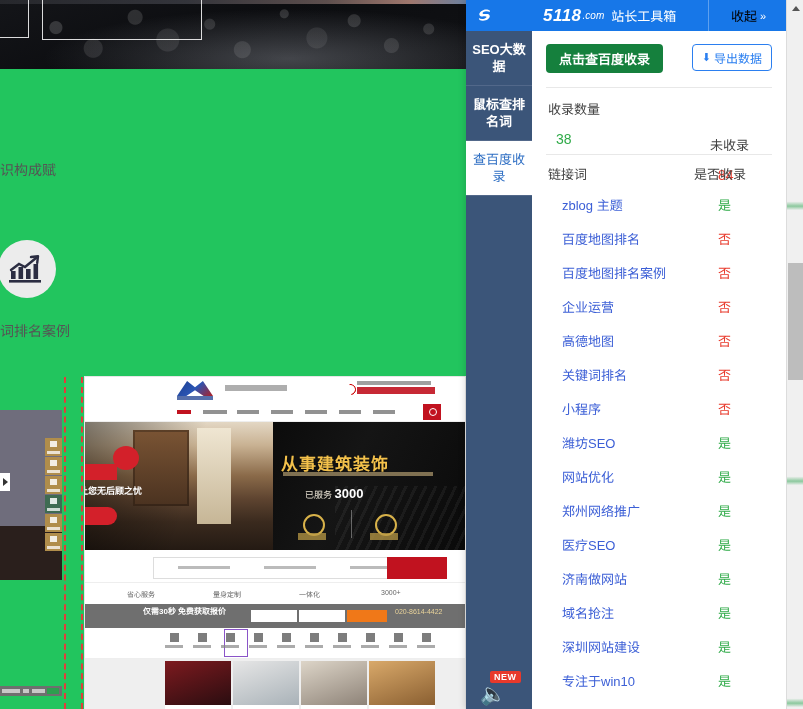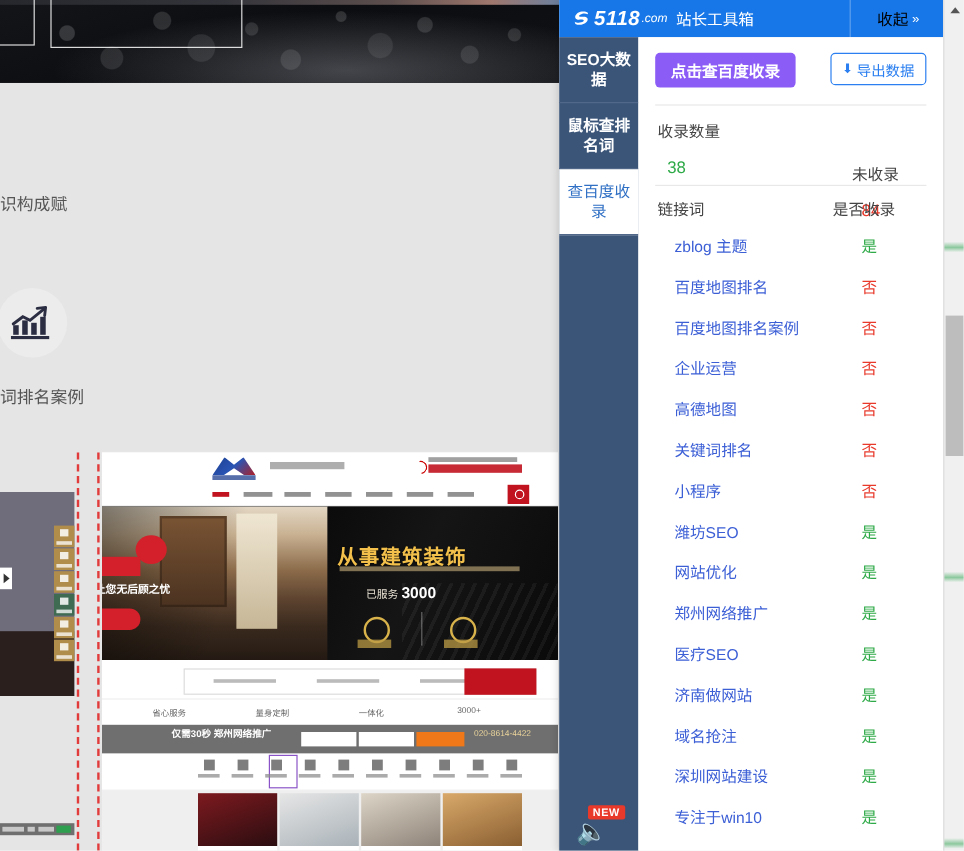--- a/index.html
+++ b/index.html
@@ -5,21 +5,21 @@
 <style>
   html,body{margin:0;padding:0;}
   body{
     width:803px;height:709px;overflow:hidden;position:relative;
     background:#ffffff;
     font-family:"Liberation Sans","DejaVu Sans",sans-serif;
     font-size:13px;color:#333;
   }
 
   
-  #page-behind{position:absolute;left:0;top:0;width:466px;height:709px;background:#e5e5e5;overflow:hidden;}
+  #page-behind{position:absolute;left:0;top:0;width:466px;height:709px;background:#22c55e;overflow:hidden;}
 
   .hero-banner{position:absolute;left:0;top:0;width:466px;height:69px;
     background:
       radial-gradient(circle at 12% 40%, rgba(255,255,255,.16) 0 6px, transparent 7px),
       radial-gradient(circle at 20% 70%, rgba(255,255,255,.10) 0 9px, transparent 10px),
       radial-gradient(circle at 29% 25%, rgba(255,255,255,.13) 0 7px, transparent 8px),
       radial-gradient(circle at 36% 58%, rgba(255,255,255,.09) 0 11px, transparent 12px),
       radial-gradient(circle at 45% 35%, rgba(255,255,255,.12) 0 5px, transparent 6px),
       radial-gradient(circle at 52% 72%, rgba(255,255,255,.10) 0 8px, transparent 9px),
       radial-gradient(circle at 61% 20%, rgba(255,255,255,.14) 0 4px, transparent 5px),
@@ -130,41 +130,41 @@
   .taskbar .seg{position:absolute;top:3px;height:4px;background:#d8d8d8;opacity:.85;}
   .taskbar .grn{position:absolute;right:3px;top:2px;width:12px;height:6px;background:#2e9e4f;}
 
   
   #tool-panel{position:absolute;left:466px;top:0;width:320px;height:709px;background:#f4f5f7;
     box-shadow:-2px 0 6px rgba(0,0,0,.12);}
 
   .tp-header{position:absolute;left:0;top:0;width:320px;height:31px;background:#1777e8;display:flex;align-items:center;}
   .tp-logo{display:flex;align-items:center;padding-left:10px;flex:1;white-space:nowrap;}
   .tp-logo .mark{width:17px;height:17px;margin-right:2px;}
-  .tp-logo .num{font-size:17px;font-style:italic;font-weight:bold;color:#fff;letter-spacing:.5px;}
+  .tp-logo .num{font-size:17px;font-style:italic;font-weight:bold;color:#fff;letter-spacing:.5px;margin-left:48px;}
   .tp-logo .dotcom{font-size:10px;font-style:italic;color:#fff;margin-left:1px;}
   .tp-logo .tbox{font-size:13px;color:#fff;margin-left:7px;}
   .tp-collapse{width:77px;height:31px;border-left:1px solid rgba(255,255,255,.30);
     display:flex;align-items:center;justify-content:center;gap:3px;cursor:pointer;}
   .tp-collapse .lbl{font-size:13px;color:#000000;}
   .tp-collapse .chev{font-size:11px;color:#fff;letter-spacing:-2px;}
 
   .tp-sidebar{position:absolute;left:0;top:31px;width:66px;height:678px;background:#3b5579;}
   .tp-menu-item{height:54px;border-bottom:1px solid #4d6party;}
   .tp-menu-item{display:flex;align-items:center;justify-content:center;text-align:center;
     height:54px;border-bottom:1px solid #4a6party;cursor:pointer;}
   .tp-menu-item{border-bottom:1px solid #52688a;}
   .tp-menu-item span{font-size:13px;line-height:17px;color:#ffffff;font-weight:bold;padding:0 5px;}
   .tp-menu-item.active{background:#ffffff;}
   .tp-menu-item.active span{color:#2f6fc4;font-weight:normal;}
 
   .tp-content{position:absolute;left:66px;top:31px;width:254px;height:678px;background:#fff;}
   .tp-actions{position:relative;height:56px;}
   .btn-primary{position:absolute;left:14px;top:13px;height:29px;padding:0 13px;border:none;border-radius:4px;
-    background:#8b5cf6;color:#fff;font-size:13px;font-weight:bold;cursor:pointer;
+    background:#15803d;color:#fff;font-size:13px;font-weight:bold;cursor:pointer;
     font-family:"Liberation Sans","DejaVu Sans",sans-serif;}
   .btn-export{position:absolute;right:14px;top:13px;height:27px;padding:0 9px;border:1px solid #2b7ff0;border-radius:4px;
     background:#fff;color:#2b7ff0;font-size:12px;cursor:pointer;display:flex;align-items:center;gap:3px;
     font-family:"Liberation Sans","DejaVu Sans",sans-serif;}
   .btn-export .dl{font-size:11px;}
 
   .tp-summary{position:relative;margin:0 14px;border-top:1px solid #e8e8e8;height:66px;}
   .sum-col{position:absolute;top:11px;}
   .sum-col.c1{left:2px;} .sum-col.c2{left:164px;margin-top:36px;}
   .sum-label{font-size:13px;color:#444;}
@@ -309,21 +309,21 @@
     </div>
 
     <div class="ss-statrow">
       <span style="left:42px;">省心服务</span>
       <span style="left:128px;">量身定制</span>
       <span style="left:214px;">一体化</span>
       <span style="left:296px;">3000+</span>
     </div>
 
     <div class="ss-graybar">
-      <div class="lt">仅需30秒 郑州网络推广</div>
+      <div class="lt">仅需30秒 免费获取报价</div>
       <div class="inp" style="left:166px;width:46px;"></div>
       <div class="inp" style="left:214px;width:46px;"></div>
       <div class="ob"></div>
       <div class="rt">020-8614-4422</div>
     </div>
 
     <div class="ss-icons">
       <div class="ss-icon-active" style="left:139px;"></div>
       <div class="ic" style="left:85px;"></div>
         <div class="cap" style="left:80px;"></div>

